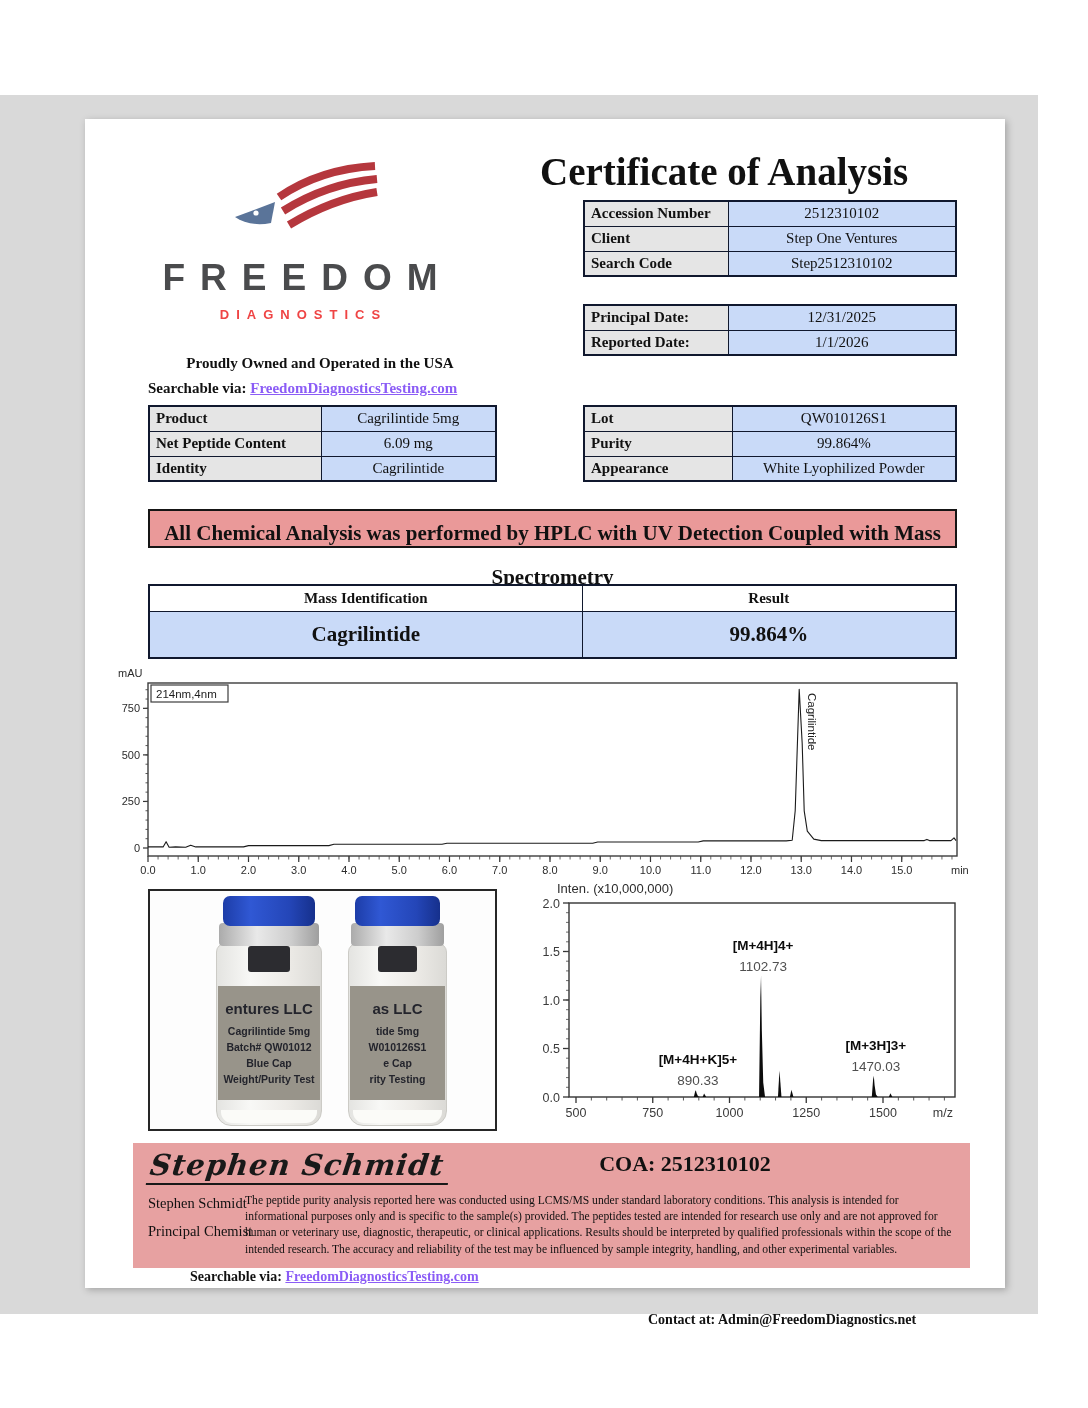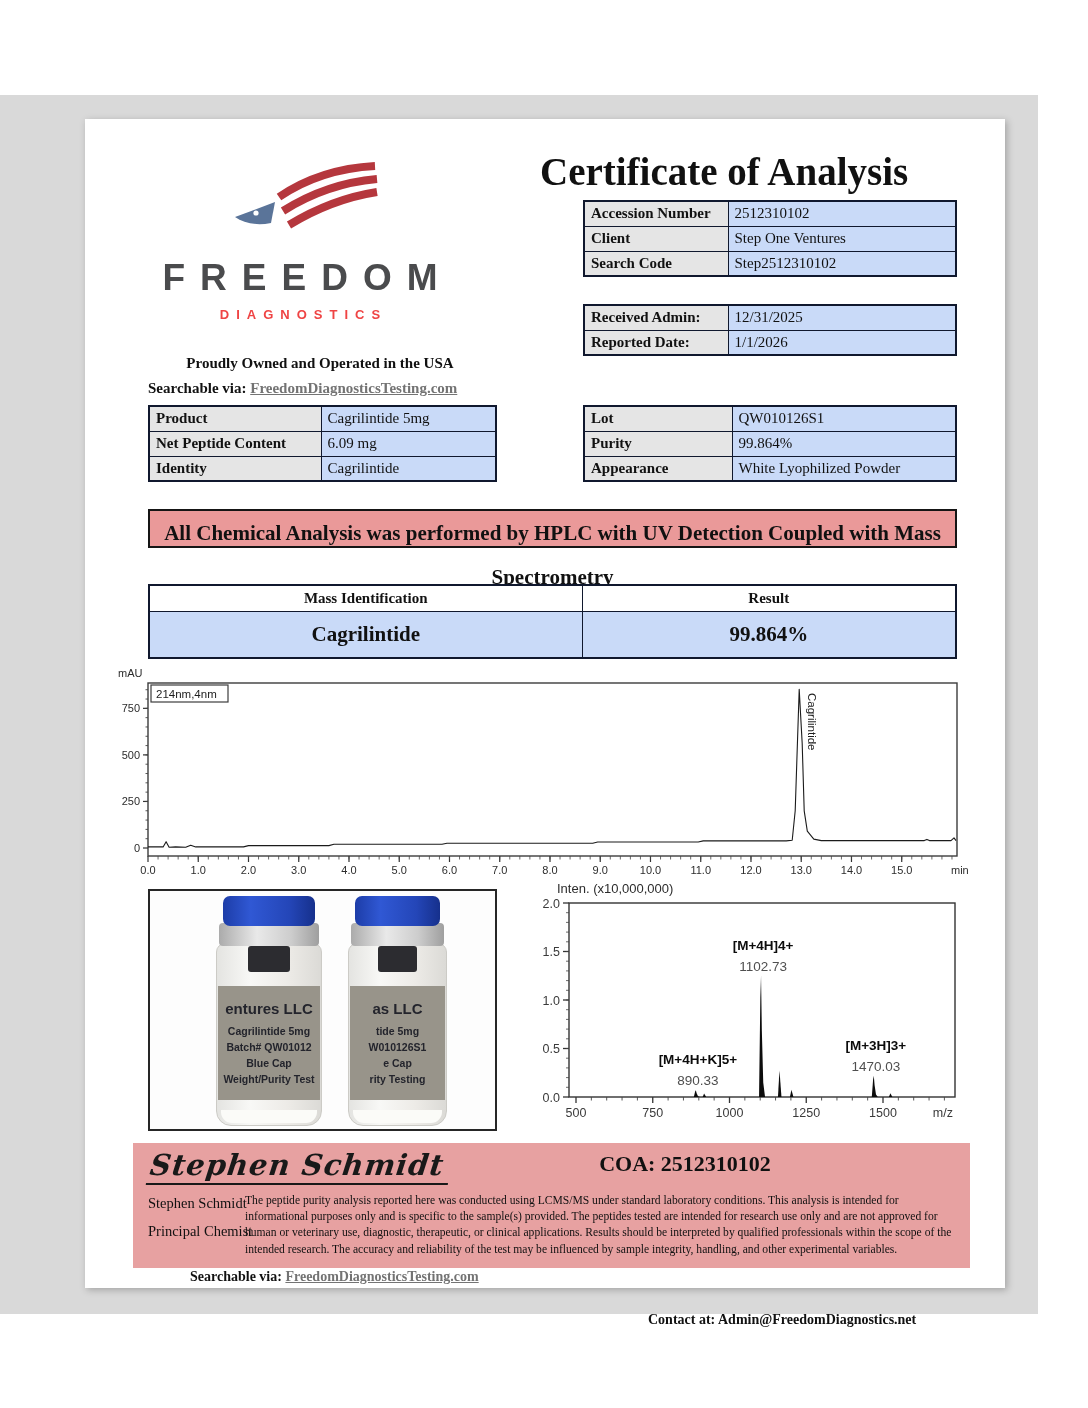--- a/index.html
+++ b/index.html
@@ -12,32 +12,32 @@
   
   .logo-word{position:absolute;left:35px;top:138px;width:360px;text-align:center;
      font-family:"Liberation Sans",sans-serif;font-weight:700;font-size:37px;color:#4a4b4d;
      letter-spacing:15px;text-indent:15px;}
   .logo-sub{position:absolute;left:35px;top:188px;width:360px;text-align:center;
      font-family:"Liberation Sans",sans-serif;font-weight:700;font-size:13px;color:#ef4444;
      letter-spacing:7px;text-indent:7px;}
   .tagline{position:absolute;left:60px;top:236px;width:350px;text-align:center;
      font-weight:700;font-size:15px;}
   .search-line{position:absolute;left:63px;top:261px;font-weight:700;font-size:15px;}
-  a.doclink{color:#737373;text-decoration:underline;font-weight:700;}
+  a.doclink{color:#8b5cf6;text-decoration:underline;font-weight:700;}
 
   .doc-title{position:absolute;left:455px;top:30px;width:465px;text-align:left;
      font-weight:700;font-size:39px;font-family:Liberation Serif, serif;}
 
   
   table.btable{position:absolute;border-collapse:collapse;table-layout:fixed;
      border:2.4px solid #10182e;}
   table.btable td{border:1.6px solid #10182e;height:25px;font-size:15px;
      padding:1px 6px;overflow:hidden;white-space:nowrap;}
   td.lbl{background:#e5e5e5;font-weight:700;}
-  td.val{background:#c9daf8;}
+  td.val{background:#c9daf8;text-align:center;}
 
   .banner{position:absolute;left:63px;top:390px;width:809px;height:39px;background:#ea9999;
      border:2.2px solid #151515;text-align:center;line-height:44px;font-weight:700;font-size:21px;}
 
   table.mtable{position:absolute;left:63px;top:465px;width:809px;border-collapse:collapse;
      table-layout:fixed;border:2.4px solid #10182e;}
   table.mtable td{border:1.8px solid #10182e;text-align:center;}
   .mhead td{height:26px;font-weight:700;font-size:15px;background:#fff;}
   .mrow td{height:47px;font-weight:700;font-size:21px;background:#c9daf8;}
 
@@ -126,21 +126,21 @@
   </tbody>
     </table>
 
   <table class="btable" style="left:498px;top:185px;width:374px">
     <colgroup>
         <col style="width:144px">
         <col>
       </colgroup>
     <tbody>
         <tr>
-          <td class="lbl">Received Admin:</td>
+          <td class="lbl">Principal Date:</td>
         <td class="val">12/31/2025</td>
         </tr>
     <tr>
           <td class="lbl">Reported Date:</td>
         <td class="val">1/1/2026</td>
         </tr>
   </tbody>
     </table>
 
   <table class="btable" style="left:63px;top:286px;width:349px">

